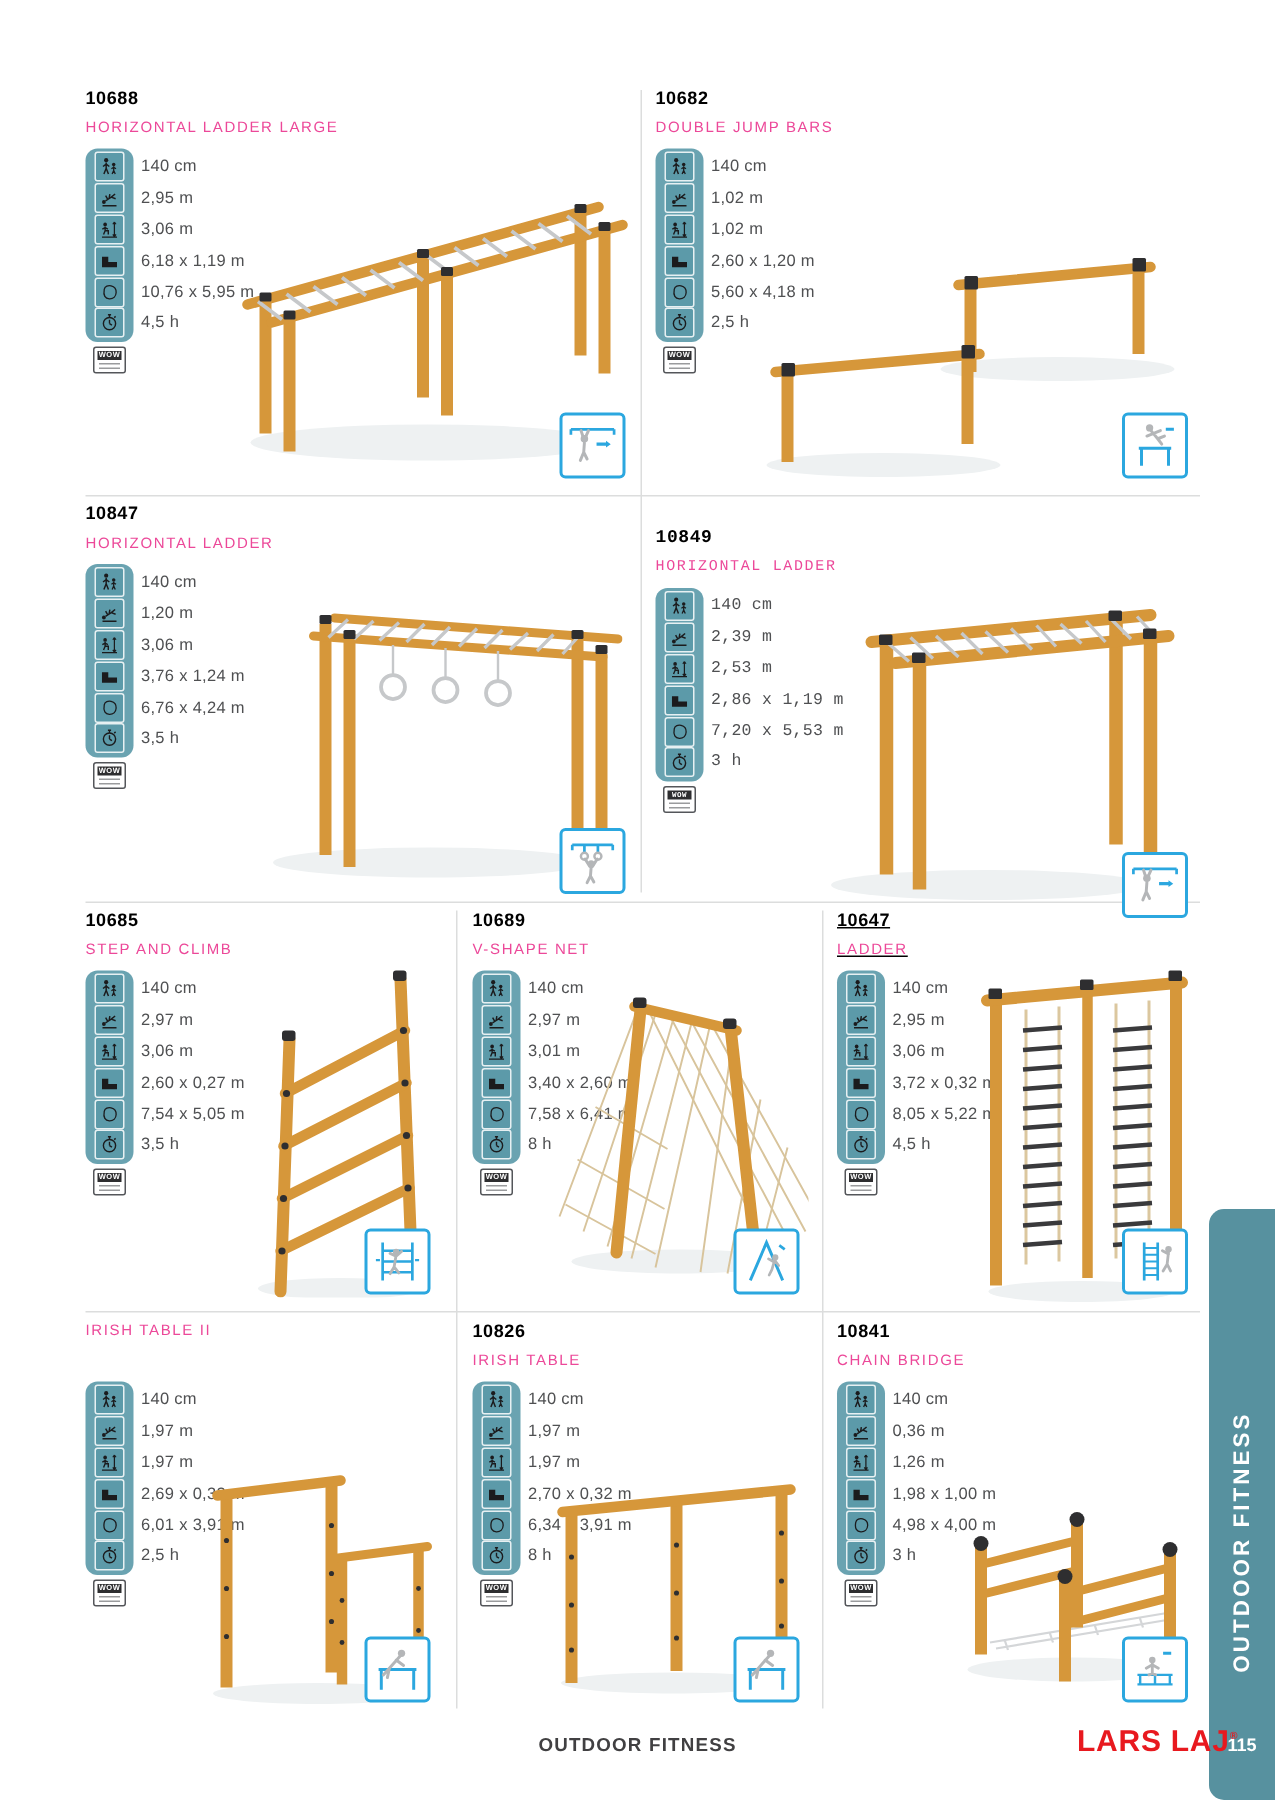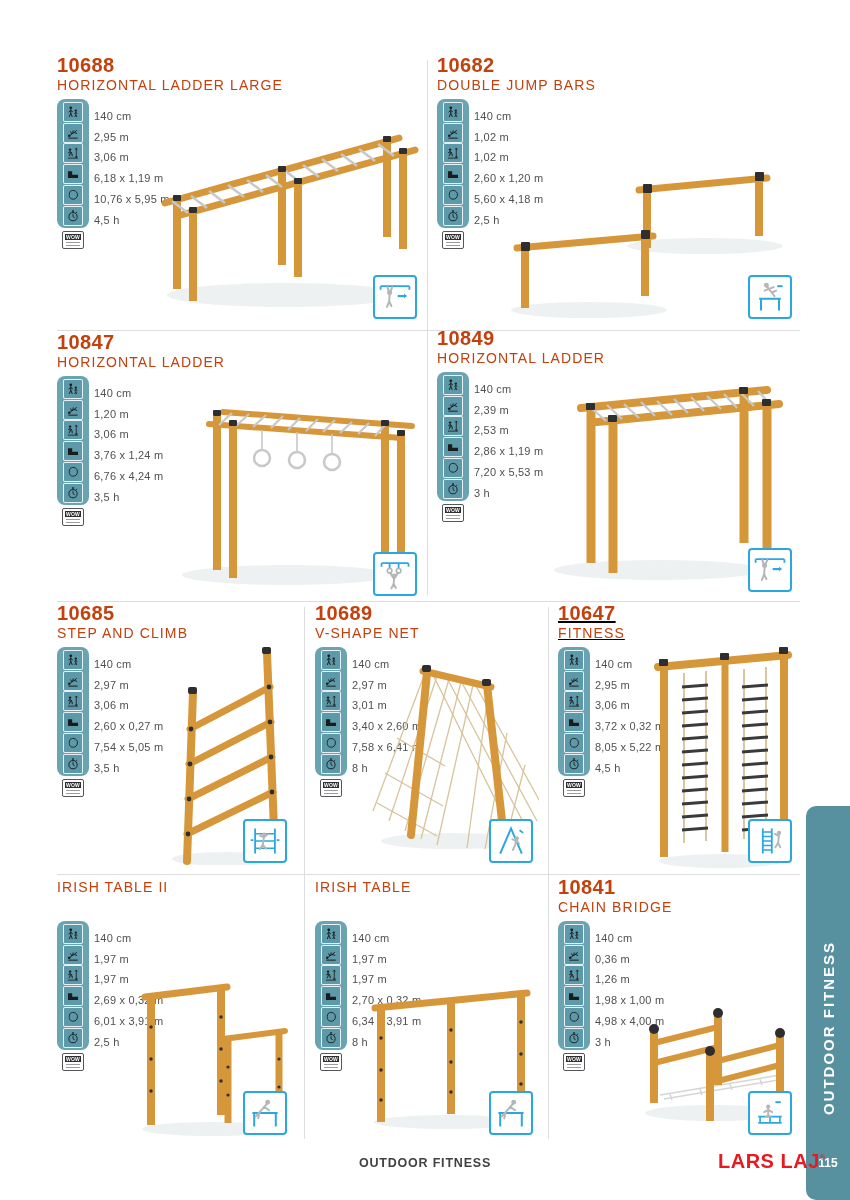--- a/index.html
+++ b/index.html
@@ -1,23 +1,23 @@
 <!DOCTYPE html>
 <html><head>
 <meta charset="utf-8">
 <style>
   html,body{margin:0;padding:0;background:#fff;}
   .page{position:relative;width:850px;height:1200px;background:#fff;overflow:hidden;
         font-family:"Liberation Sans",sans-serif;}
   .cell{position:absolute;}
-  .code{font-size:20px;font-weight:bold;color:#c2410c;letter-spacing:.4px;line-height:20px;}
-  .pname{font-size:14px;color:#c2410c;letter-spacing:1.1px;line-height:19px;margin-top:1px;}
+  .code{font-size:12px;font-weight:bold;color:#000000;letter-spacing:.4px;line-height:20px;}
+  .pname{font-size:10px;color:#ec4899;letter-spacing:1.1px;line-height:19px;margin-top:1px;}
   .specs{position:absolute;left:0;top:46px;}
   .strip{position:absolute;left:0;top:-2px;width:32px;height:129px;background:#6aa3b1;border-radius:8px;}
-  .srow{position:relative;display:flex;align-items:flex-end;height:20.8px;}
+  .srow{position:relative;display:flex;align-items:center;height:20.8px;}
   .sq{width:20px;height:20px;margin-left:6px;background:#5c9aa9;border:1px solid rgba(255,255,255,.85);
       border-radius:2px;display:flex;align-items:center;justify-content:center;box-sizing:border-box;flex:none;}
   .sq svg{width:14px;height:14px;display:block;}
   .sval{margin-left:11px;font-size:11px;color:#4f5052;letter-spacing:.2px;white-space:nowrap;}
   .wow{position:absolute;left:5px;top:176px;width:22px;height:18px;border:1px solid #54565a;border-radius:2px;
        background:#fff;padding:2px;box-sizing:border-box;}
   .wow-top{background:#2e2e30;color:#fff;font-size:5px;font-weight:bold;text-align:center;line-height:6px;height:6px;letter-spacing:.3px;}
   .wow-line{height:1px;background:#9a9b9d;margin:2px 1px 0;}
   .illus{position:absolute;}
   .illus svg{width:100%;height:100%;display:block;}
@@ -388,21 +388,21 @@
           </g>
       </svg>
     </div>
     <div class="pict">
         <svg viewBox="0 0 40 40">
           <use href="#p-rings"></use>
         </svg>
       </div>
   </section>
 
-  <section class="cell" style="left:437px;top:328px;width:365px;height:272px;">
+  <section class="cell" style="left:437px;top:348px;width:365px;height:272px;font-family:Liberation Mono, monospace;">
     <div class="code">10849</div>
     <div class="pname">HORIZONTAL LADDER</div>
     <div class="specs">
       <div class="strip"></div>
       <div class="srow">
           <span class="sq">
             <svg viewBox="0 0 24 24">
               <use href="#i-age"></use>
             </svg>
           </span>
@@ -648,21 +648,21 @@
     </div>
     <div class="pict">
         <svg viewBox="0 0 40 40">
           <use href="#p-net"></use>
         </svg>
       </div>
   </section>
 
   <section class="cell" style="left:558px;top:603px;width:244px;height:268px;text-decoration:underline;">
     <div class="code">10647</div>
-    <div class="pname">FITNESS</div>
+    <div class="pname">LADDER</div>
     <div class="specs">
       <div class="strip"></div>
       <div class="srow">
           <span class="sq">
             <svg viewBox="0 0 24 24">
               <use href="#i-age"></use>
             </svg>
           </span>
           <span class="sval">140 cm</span>
         </div>
@@ -825,20 +825,21 @@
       </svg>
     </div>
     <div class="pict">
         <svg viewBox="0 0 40 40">
           <use href="#p-vault"></use>
         </svg>
       </div>
   </section>
 
   <section class="cell" style="left:315px;top:877px;width:228px;height:266px;">
+    <div class="code">10826</div>
     <div class="pname">IRISH TABLE</div>
     <div class="specs">
       <div class="strip"></div>
       <div class="srow">
           <span class="sq">
             <svg viewBox="0 0 24 24">
               <use href="#i-age"></use>
             </svg>
           </span>
           <span class="sval">140 cm</span>

